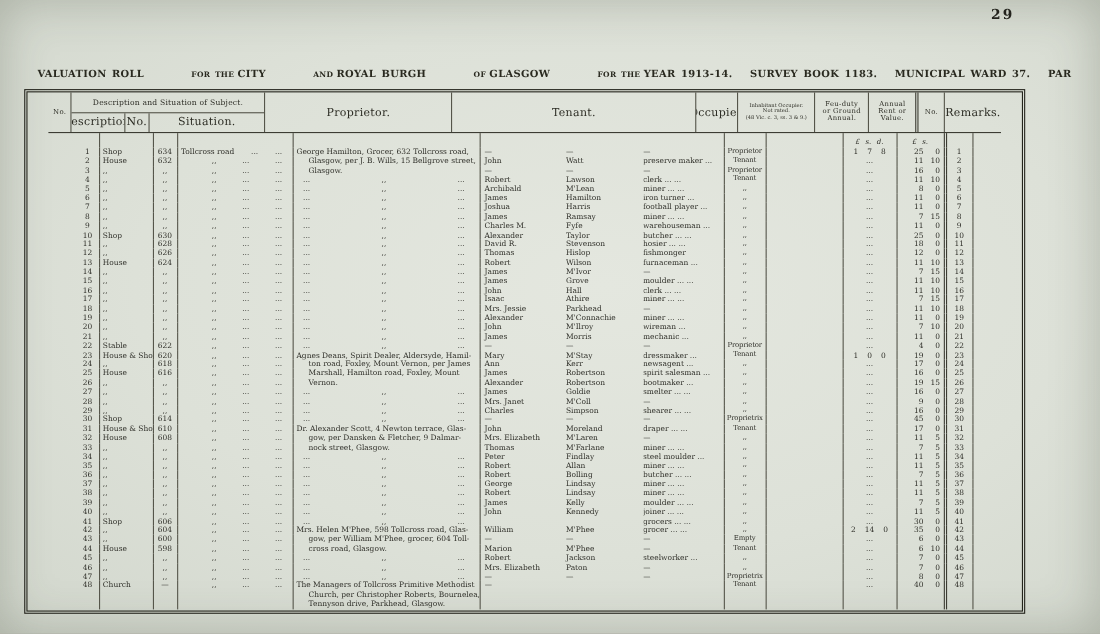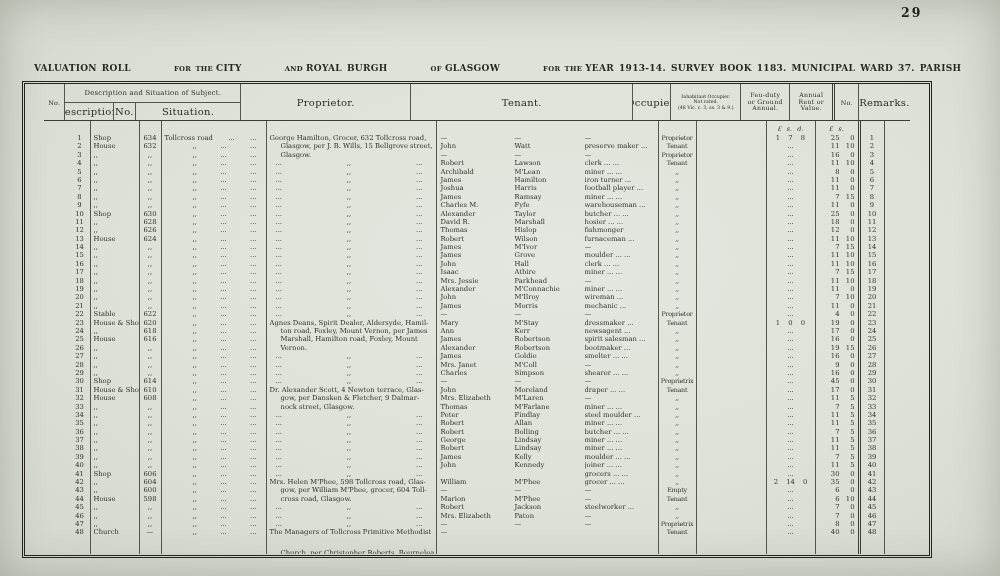--- a/index.html
+++ b/index.html
@@ -5,21 +5,21 @@
   html,body{margin:0;padding:0;background:#b8bcb2;}
   .page{position:relative;width:1000px;height:576px;overflow:hidden;
     background:radial-gradient(ellipse at 55% 45%, #e4e7df 0%, #dde1d8 55%, #d2d7cd 100%);
     box-shadow:inset 0 0 45px rgba(60,70,50,.28);
     font-family:"DejaVu Serif", serif;color:#2e2e27;}
   .pagenum{position:absolute;top:5px;left:901px;font-size:12.5px;font-weight:bold;letter-spacing:2px;color:#23231d;}
   .title{position:absolute;top:63px;left:34px;width:940px;white-space:nowrap;overflow:hidden;
     font-size:9px;font-weight:bold;letter-spacing:.3px;word-spacing:1.5px;color:#29291f;}
   .tseg{margin-right:3px;}
   .tseg.sm{font-size:6.8px;margin-left:40px;}
-  .tseg.gap{margin-left:2px;}
+  .tseg.gap{margin-left:13px;}
 
   .tframe{position:absolute;left:24px;top:83px;width:906px;height:473px;box-sizing:border-box;
     border:1.4px solid #24241c;outline:1px solid #24241c;outline-offset:1.5px;
     display:flex;flex-direction:column;align-items:center;}
   .thead{display:flex;height:36px;flex:none;border-bottom:1px solid #3c3c33;}
   .c,.hc{box-sizing:border-box;border-right:1px solid #55554a;overflow:hidden;}
   .w-no1{width:21px;} .w-desc{width:49px;} .w-num{width:22px;} .w-sit{width:105px;}
   .w-prop{width:170px;} .w-ten{width:222px;} .w-occ{width:38px;} .w-inh{width:70px;}
   .w-feu{width:49px;} .w-rent{width:45px;border-right:3px double #3c3c33;}
   .w-no2{width:24px;} .w-rem{flex:1;border-right:none;}
@@ -40,21 +40,21 @@
   .trow.tall{height:26px;}
   .trow .c{height:100%;}
   .ctr{text-align:center;}
   .cur{font-style:italic;font-size:6.4px;display:flex;align-items:flex-end;justify-content:center;padding-bottom:1px;word-spacing:3px;}
   .w-desc.c{padding-left:3px;white-space:nowrap;}
   .dit{padding-left:11px;}
   .sitc{display:flex;justify-content:space-between;padding:0 9px 0 3px;}
   .sdit{margin-left:28px;}
   .propc{padding-left:3px;}
   .pline{white-space:nowrap;}
-  .pline.ind{padding-left:11px;margin-top:12px;}
+  .pline.ind{padding-left:11px;}
   .propc.spread{display:flex;justify-content:space-between;padding:0 13px 0 9px;}
   .tenc{display:flex;padding-left:4px;}
   .tfore{width:74px;flex:none;white-space:nowrap;}
   .tsur{width:70px;flex:none;white-space:nowrap;}
   .tmerged{width:144px;flex:none;white-space:nowrap;margin-top:22px;}
   .tocc{flex:1;white-space:nowrap;overflow:hidden;}
   .w-occ.c{display:flex;align-items:flex-start;justify-content:center;font-size:6.3px;letter-spacing:-.2px;}
   .feu{display:flex;justify-content:center;}
   .feu.amt{word-spacing:6px;}
   .rentc{display:flex;justify-content:flex-end;}
@@ -403,21 +403,21 @@
             <span class="dl">...</span>
             <span class="dl">...</span>
           </div>
           <div class="c w-prop propc spread">
             <span class="dl">...</span>
             <span class="dm">,,</span>
             <span class="dl">...</span>
           </div>
           <div class="c w-ten tenc">
             <span class="tfore">David R.</span>
-            <span class="tsur">Marshall</span>
+            <span class="tsur">Stevenson</span>
             <span class="tocc">hosier ... ...</span>
           </div>
           <div class="c w-occ">,,</div>
           <div class="c w-inh"></div>
           <div class="c w-feu ctr feu">...</div>
           <div class="c w-rent rentc">
             <span class="rl">18</span>
             <span class="rs">0</span>
           </div>
           <div class="c w-no2 ctr">11</div>

